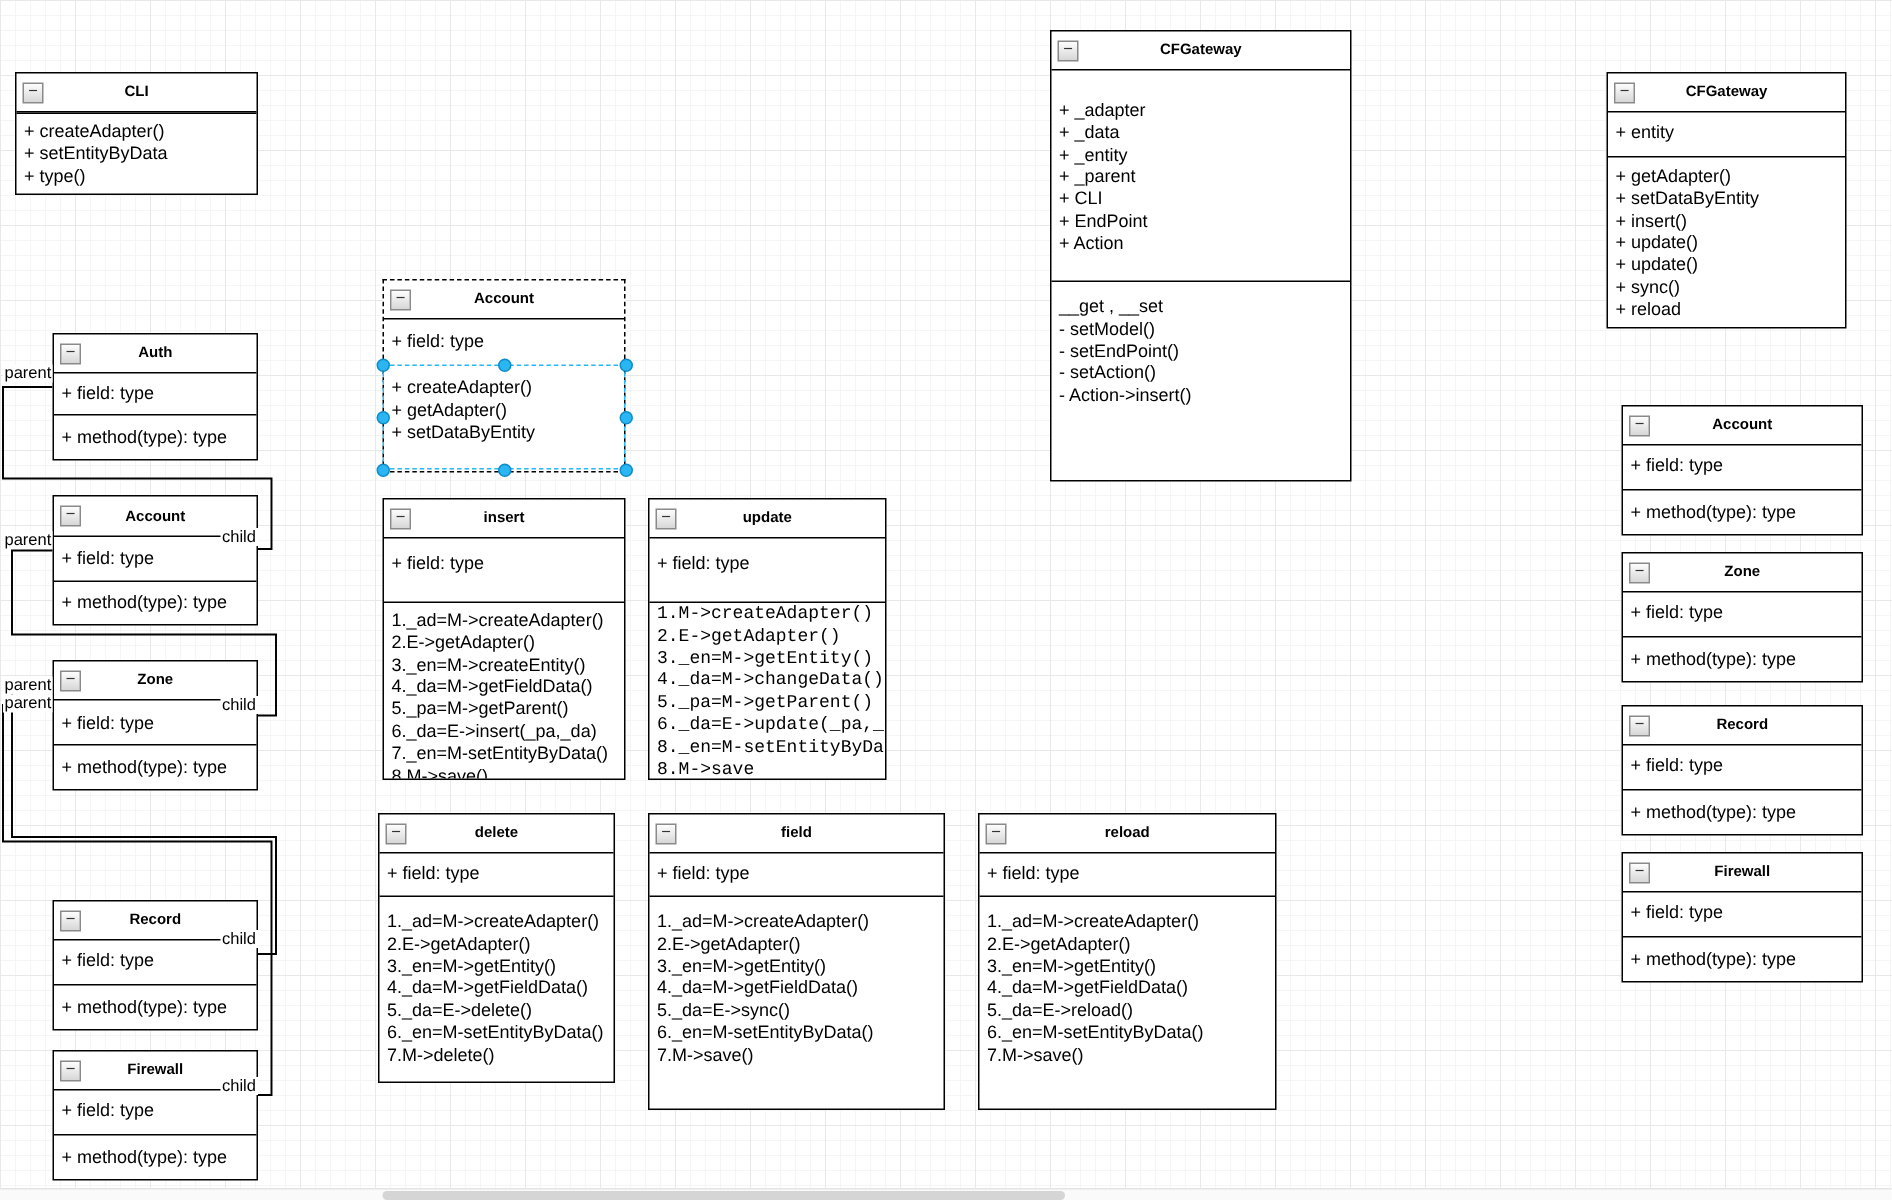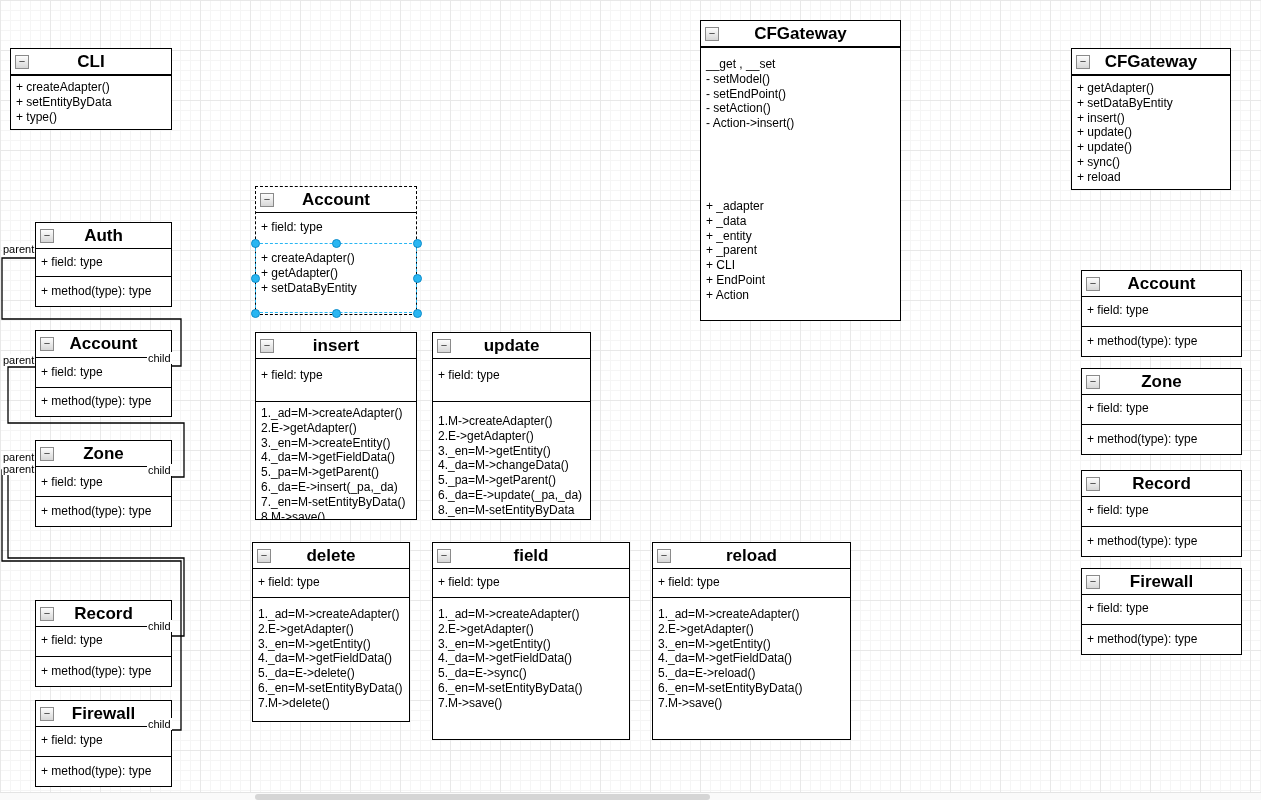--- a/index.html
+++ b/index.html
@@ -8,21 +8,21 @@
     background-image:
       linear-gradient(#e8e8e8 1px, transparent 1px),
       linear-gradient(90deg,#e8e8e8 1px, transparent 1px),
       linear-gradient(#f5f5f5 1px, transparent 1px),
       linear-gradient(90deg,#f5f5f5 1px, transparent 1px);
     background-size:50px 50px,50px 50px,10px 10px,10px 10px;}
   #connector-layer{position:absolute;left:0;top:0;width:1261px;height:792px;}
   .uml-class{position:absolute;background:#fff;border:1px solid #000;box-sizing:border-box;z-index:2;}
   .uml-class.dashed{border-style:dashed;}
   .title-bar{position:relative;border-bottom:1px solid #000;display:flex;align-items:center;justify-content:center;box-sizing:border-box;}
-  .class-title{font-weight:bold;font-size:17px;color:#000;}
+  .class-title{font-weight:bold;font-size:10px;color:#000;}
   .collapse-icon{position:absolute;left:4px;top:50%;transform:translateY(-50%);width:14px;height:14px;border:1px solid #8a8a8a;background:linear-gradient(#fdfdfd,#d7d7d7);font-size:11px;line-height:11px;text-align:center;color:#333;box-sizing:border-box;}
   .compartment{box-sizing:border-box;padding-left:5px;overflow:hidden;}
   .compartment.methods{border-top:1px solid #000;}
   .uml-class.sel-methods .compartment.methods{border-top:none;}
   .member{font-size:12px;line-height:14.8px;white-space:nowrap;color:#000;}
   .edge-label{position:absolute;font-size:11px;line-height:12px;background:#fff;padding:0 1px;z-index:4;color:#000;}
   #selection-rect{position:absolute;border:1px dashed #29b6f2;box-sizing:border-box;z-index:6;}
   .sel-handle{position:absolute;width:9px;height:9px;border-radius:50%;border:1px solid #0e8cc9;box-sizing:border-box;z-index:7;}
   #hscrollbar{position:absolute;left:0;top:792px;width:1261px;height:8px;background:#fafafa;border-top:1px solid #e4e4e4;box-sizing:border-box;}
   #hscroll-thumb{position:absolute;top:1px;height:6px;background:#d5d5d5;border-radius:3px;}
@@ -143,21 +143,21 @@
         </div>
       </div>
       <div class="uml-class" style="left: 432px; top: 332px; width: 159px;">
         <div class="title-bar" style="height: 26px;">
           <span class="collapse-icon">−</span>
           <span class="class-title">update</span>
         </div>
         <div class="compartment fields" style="height: 42px; padding-top: 9px;">
           <div class="member">+ field: type</div>
         </div>
-        <div class="compartment methods" style="height: 118px; padding-top: 12px;">
+        <div class="compartment methods" style="height: 118px; padding-top: 0; font-family: Liberation Mono, monospace;">
           <div class="member">1.M-&gt;createAdapter()</div>
           <div class="member">2.E-&gt;getAdapter()</div>
           <div class="member">3._en=M-&gt;getEntity()</div>
           <div class="member">4._da=M-&gt;changeData()</div>
           <div class="member">5._pa=M-&gt;getParent()</div>
           <div class="member">6._da=E-&gt;update(_pa,_da)</div>
           <div class="member">8._en=M-setEntityByData</div>
           <div class="member">8.M-&gt;save</div>
         </div>
       </div>
@@ -212,42 +212,45 @@
           <div class="member">4._da=M-&gt;getFieldData()</div>
           <div class="member">5._da=E-&gt;reload()</div>
           <div class="member">6._en=M-setEntityByData()</div>
           <div class="member">7.M-&gt;save()</div>
         </div>
       </div>
       <div class="uml-class" style="left: 700px; top: 20px; width: 201px;">
         <div class="title-bar" style="height: 26px;">
           <span class="collapse-icon">−</span>
           <span class="class-title">CFGateway</span>
-        </div>
-        <div class="compartment methods" style="height: 133px; padding-top: 9px;">
-          <div class="member">__get , __set</div>
-          <div class="member">- setModel()</div>
-          <div class="member">- setEndPoint()</div>
-          <div class="member">- setAction()</div>
-          <div class="member">- Action-&gt;insert()</div>
         </div>
         <div class="compartment fields" style="height: 140px; padding-top: 19px;">
           <div class="member">+ _adapter</div>
           <div class="member">+ _data</div>
           <div class="member">+ _entity</div>
           <div class="member">+ _parent</div>
           <div class="member">+ CLI</div>
           <div class="member">+ EndPoint</div>
           <div class="member">+ Action</div>
         </div>
+        <div class="compartment methods" style="height: 133px; padding-top: 9px;">
+          <div class="member">__get , __set</div>
+          <div class="member">- setModel()</div>
+          <div class="member">- setEndPoint()</div>
+          <div class="member">- setAction()</div>
+          <div class="member">- Action-&gt;insert()</div>
+        </div>
       </div>
       <div class="uml-class" style="left: 1071px; top: 48px; width: 160px;">
         <div class="title-bar" style="height: 26px;">
           <span class="collapse-icon">−</span>
           <span class="class-title">CFGateway</span>
+        </div>
+        <div class="compartment fields" style="height: 29px; padding-top: 6px;">
+          <div class="member">+  entity</div>
         </div>
         <div class="compartment methods" style="height: 114px; padding-top: 5px;">
           <div class="member">+ getAdapter()</div>
           <div class="member">+ setDataByEntity</div>
           <div class="member">+ insert()</div>
           <div class="member">+ update()</div>
           <div class="member">+ update()</div>
           <div class="member">+ sync()</div>
           <div class="member">+ reload</div>
         </div>

